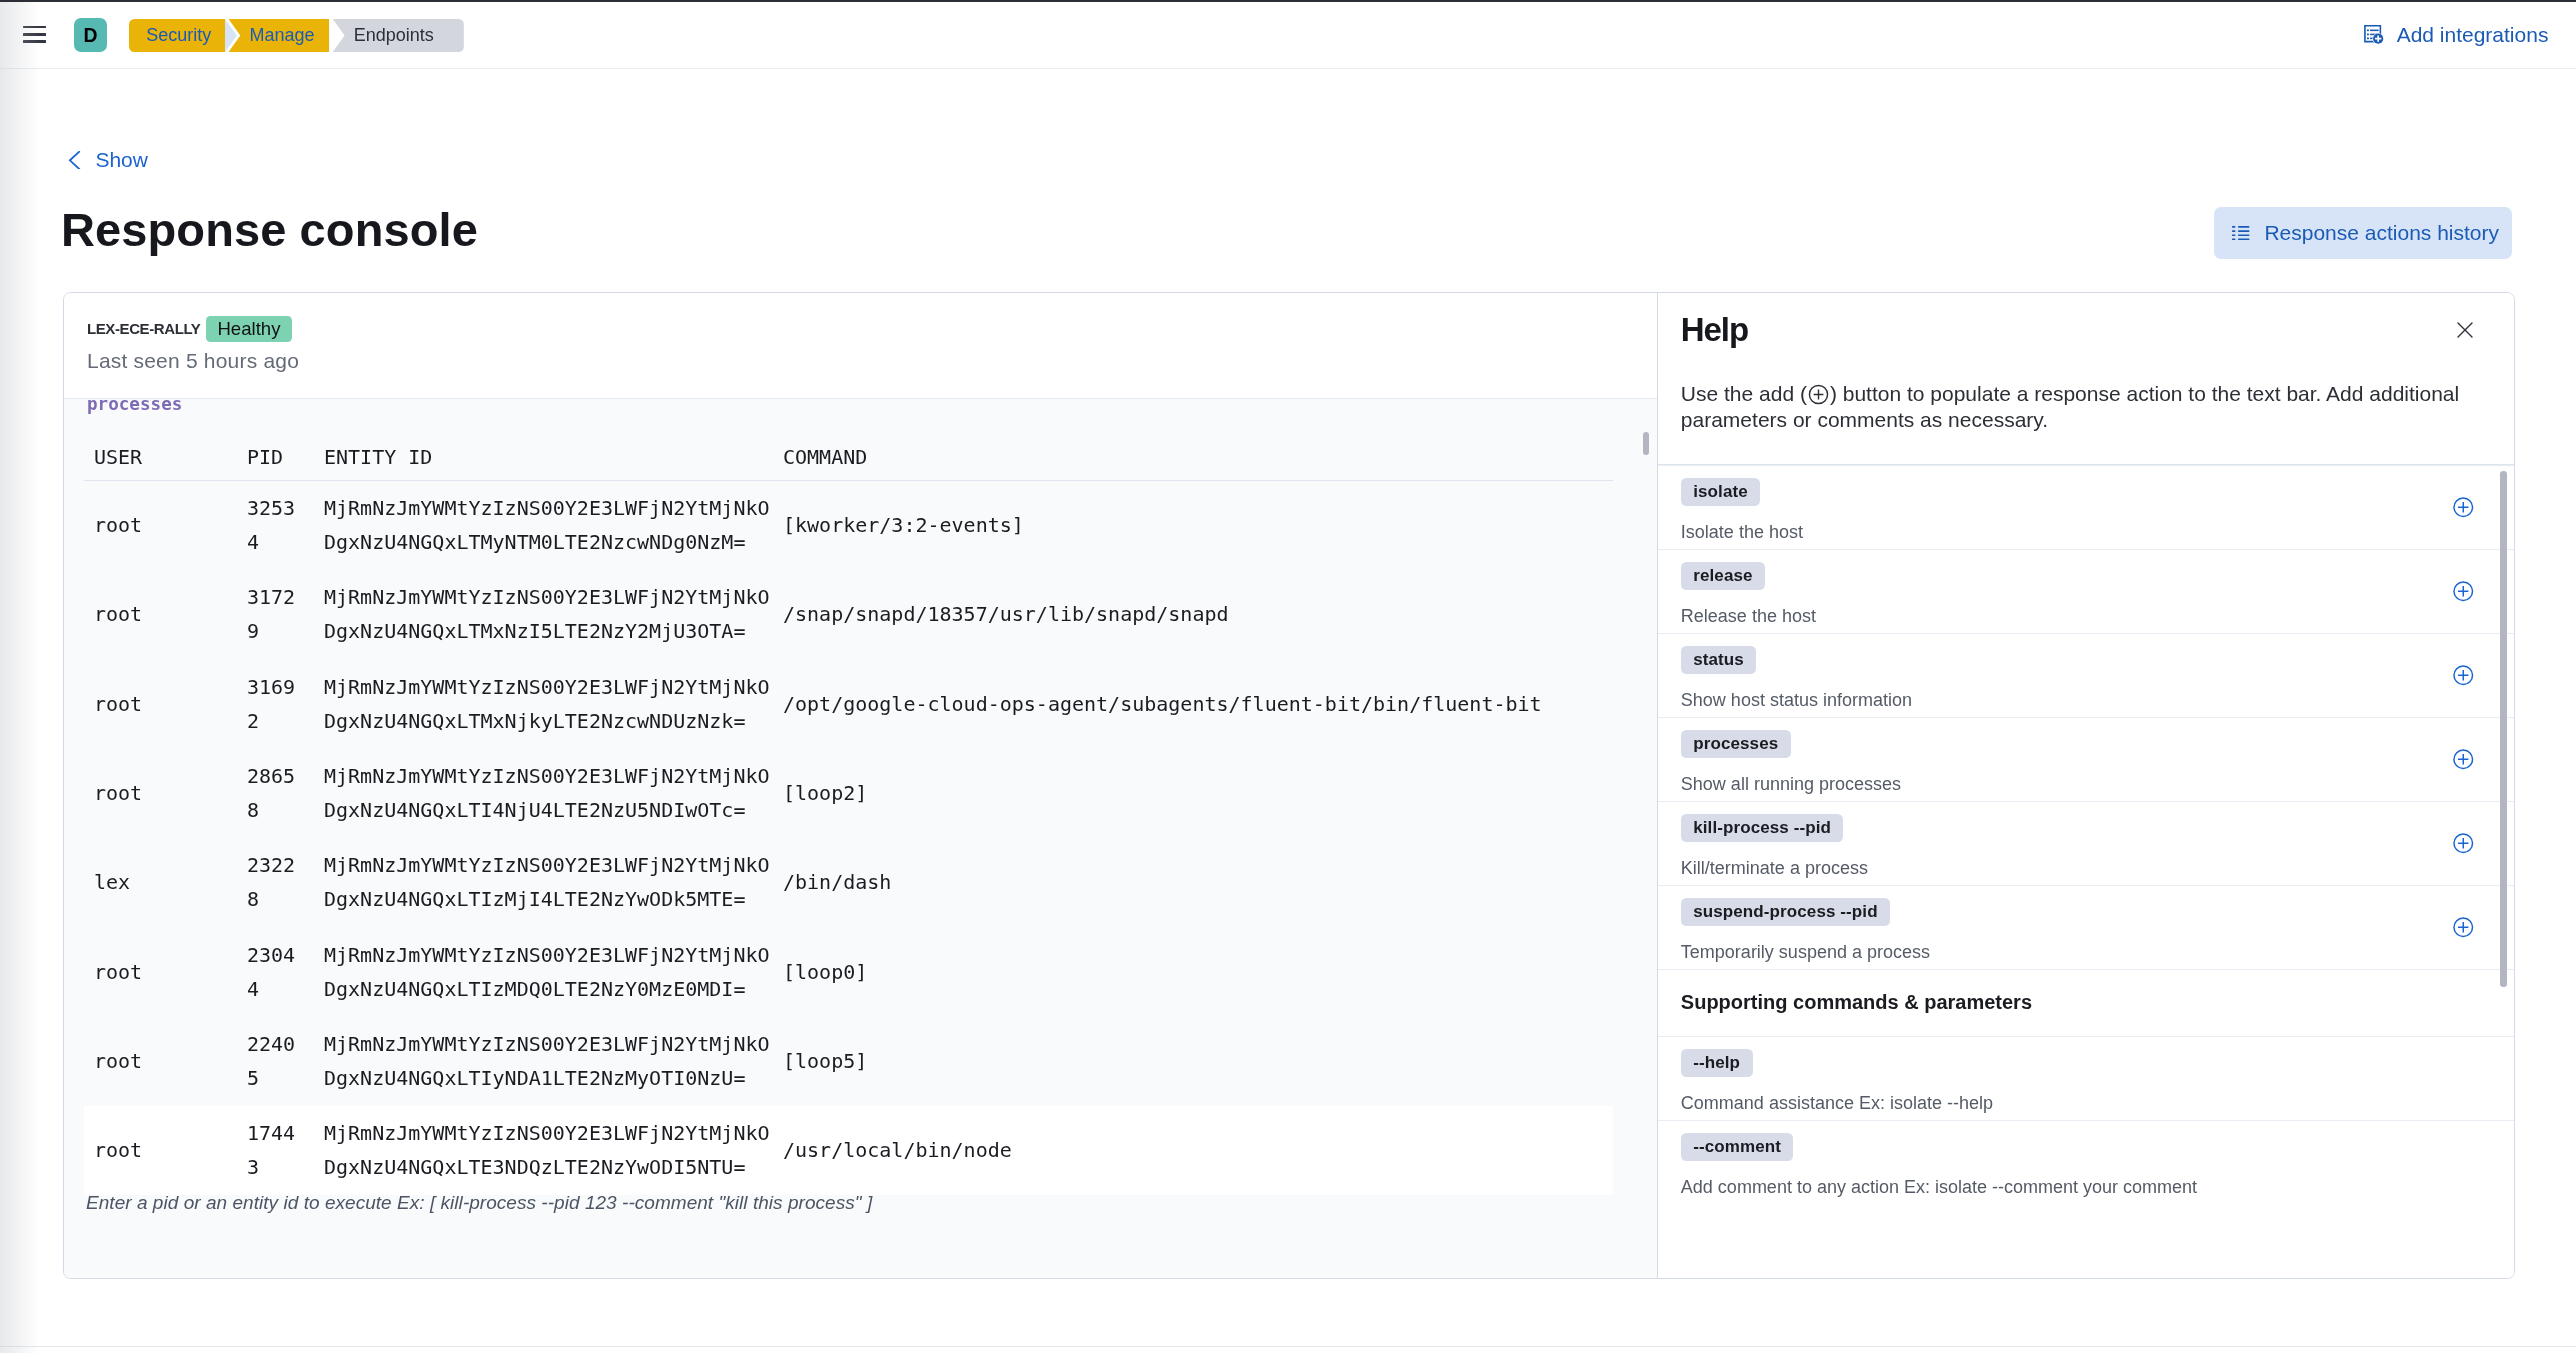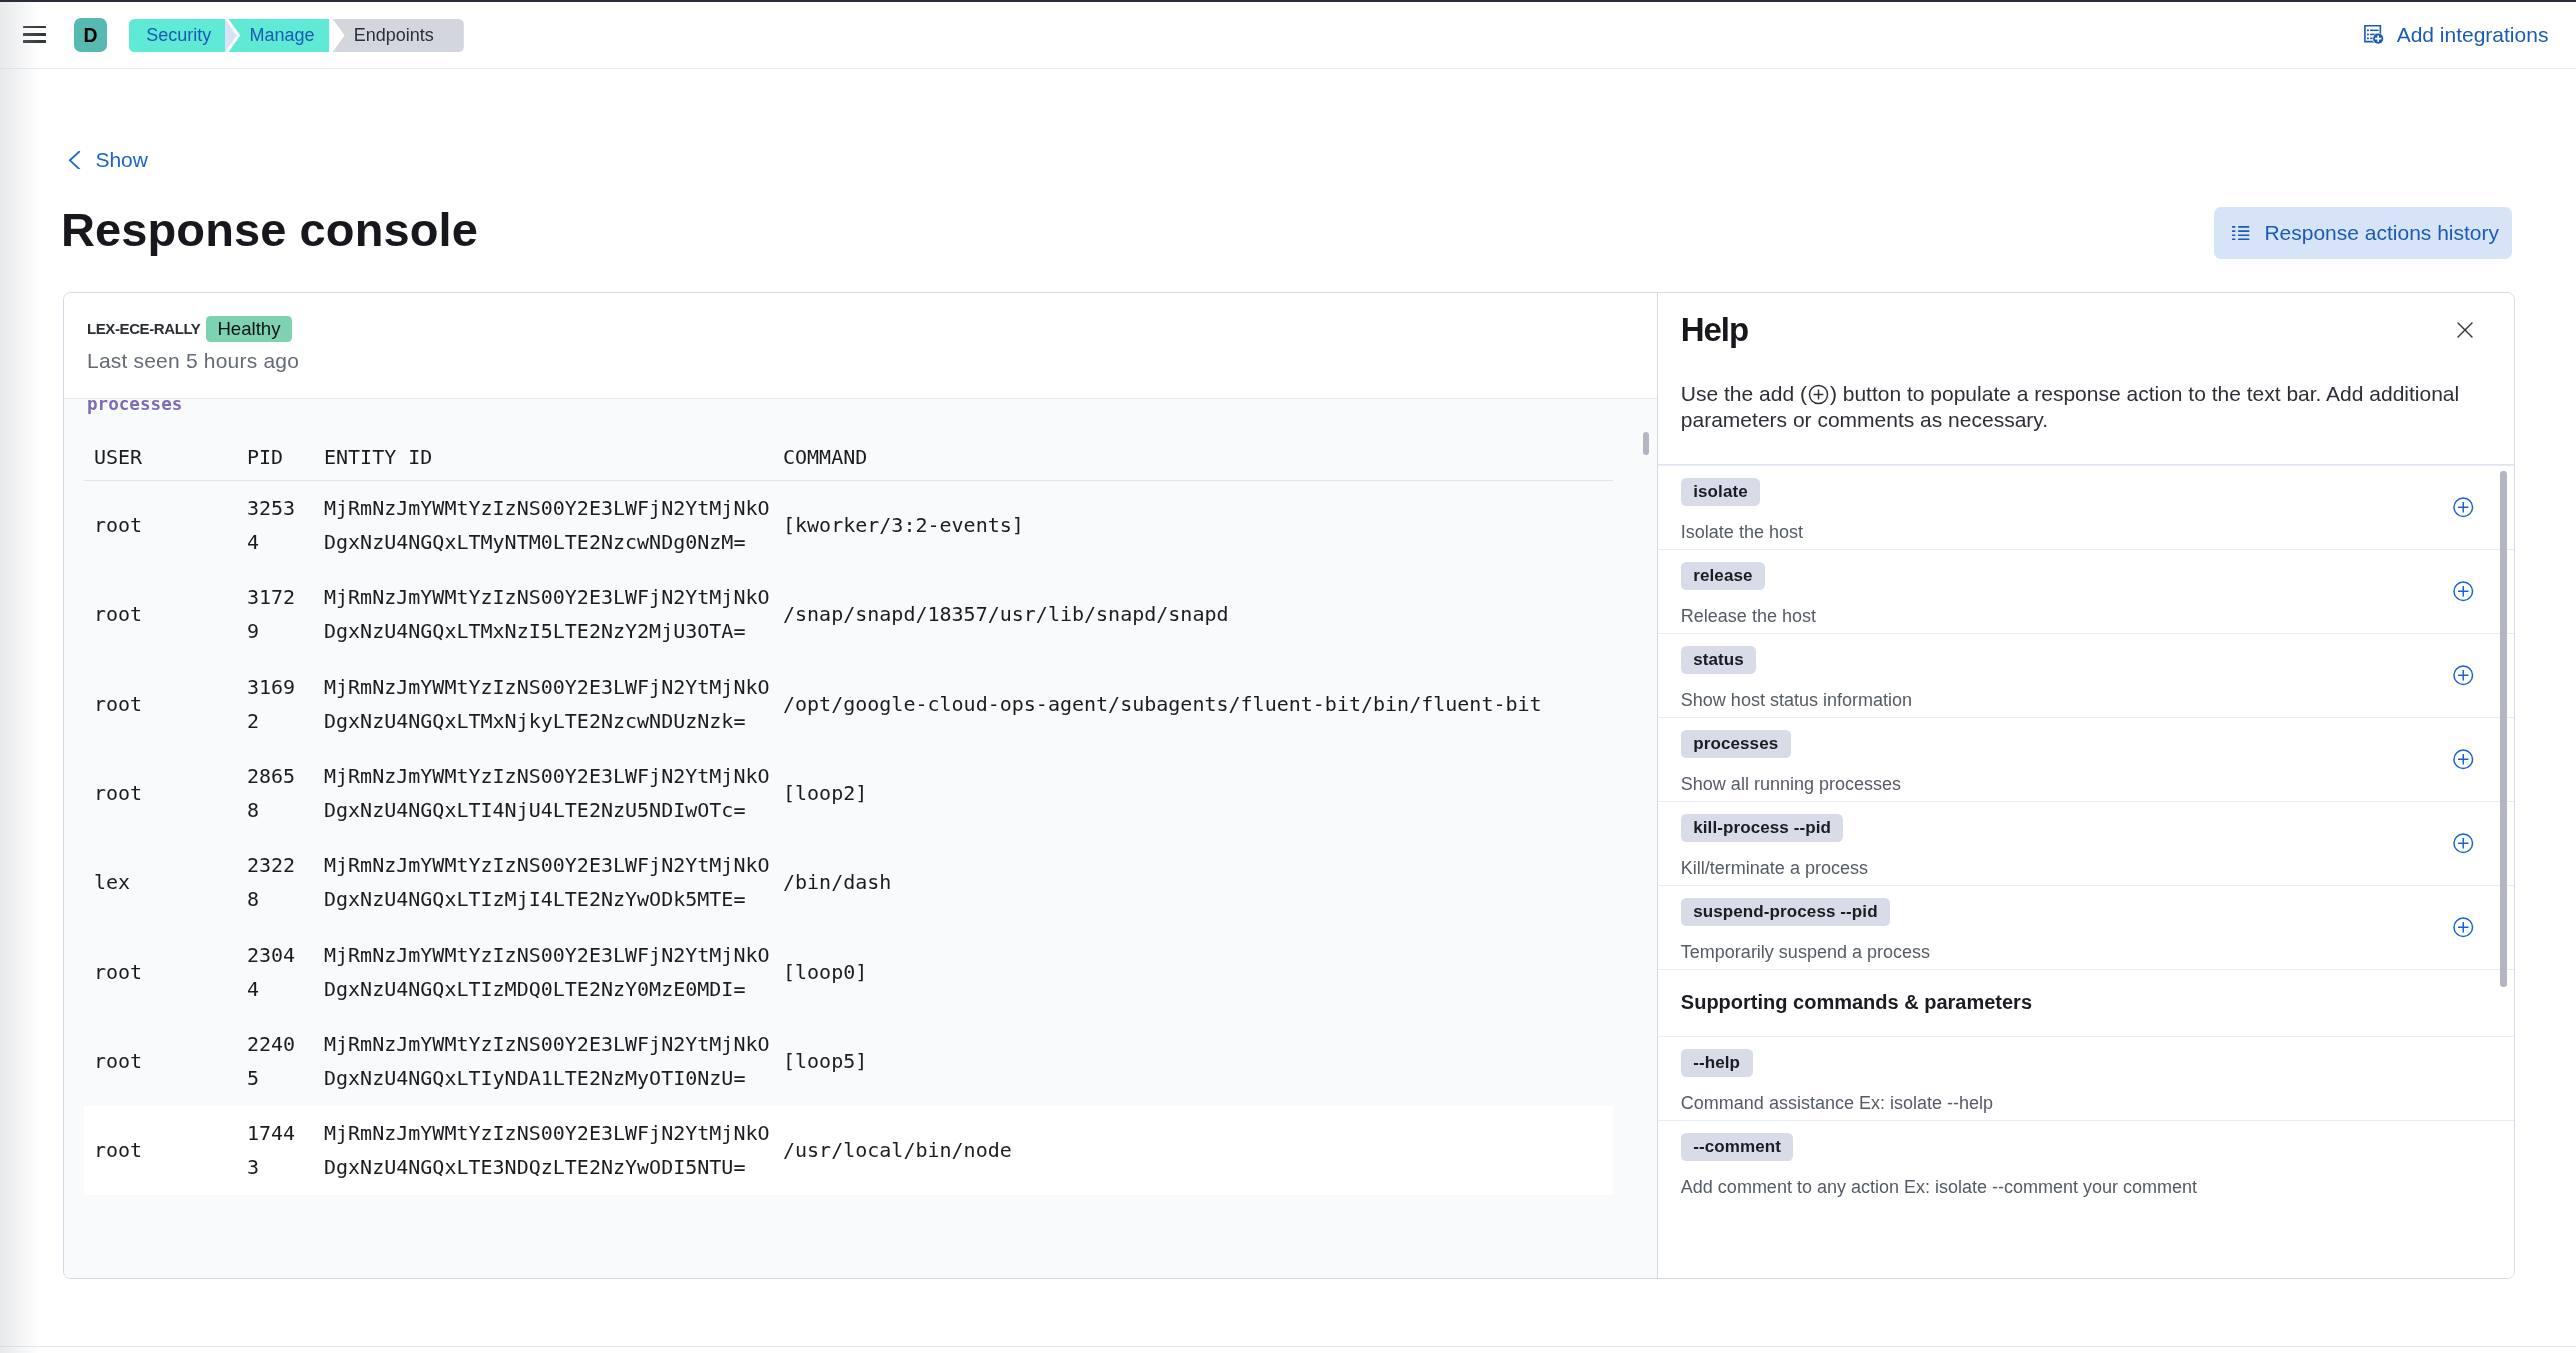--- a/index.html
+++ b/index.html
@@ -29,21 +29,21 @@
   .space-avatar {
     position:absolute; left:74px; top:18px;
     width:33px; height:34px; border-radius:7px; background:#56b9b2;
     display:flex; align-items:center; justify-content:center;
     font-size:19.4px; font-weight:600; color:#000;
   }
   .breadcrumbs { position:absolute; left:129px; top:19px; display:flex; align-items:center; height:33px;}
   .crumb {
     height:33px; display:flex; align-items:center;
     font-size:18px; padding: 0 14.7px 0 26px; color:#1b5bb5;
-    background:#5eead4; position:relative;
+    background:#eab308; position:relative;
   }
   .crumb:first-child { border-radius:5.4px 0 0 5.4px; padding-left:17.3px; padding-right:13.7px;}
   .crumb.last { background:#d3d6dd; color:#2c2f36; border-radius:0 5.4px 5.4px 0; padding-right:30px; padding-left:19.4px;}
   .crumb .arrow { position:absolute; right:-11.8px; top:0; width:11.8px; height:33px; z-index:3; }
   .crumb.notch { clip-path: polygon(0 0, 100% 0, 100% 100%, 0 100%, 11.8px 50%); margin-left:3.5px; padding-left:21px;}
   .integrations {
     position:absolute; right:27.6px; top:23px;
     display:flex; align-items:center; gap:13px;
     color:#1b5bb5; font-size:21px; cursor:pointer;
   }
@@ -275,20 +275,21 @@
               <td class="cell-eid">MjRmNzJmYWMtYzIzNS00Y2E3LWFjN2YtMjNkODgxNzU4NGQxLTE3NDQzLTE2NzYwODI5NTU=</td>
               <td class="cell-cmd">/usr/local/bin/node</td>
             </tr>
           </tbody>
       </table>
       <div class="left-scrollbar">
           <div class="left-thumb"></div>
         </div>
     </div>
     <div class="input-wrap">
+      <div class="helper">Enter a pid or an entity id to execute Ex: [ kill-process --pid 123 --comment "kill this process" ]</div>
     </div>
   </div>
   <div class="console-right">
     <div class="help-head">
       <div class="help-title-row">
         <h2 class="help-title">Help</h2>
         <svg class="close-x" width="20" height="20" viewBox="0 0 16 16">
           <path d="M2.4 2.4L13.6 13.6M13.6 2.4L2.4 13.6" stroke="currentColor" stroke-width="1.1" stroke-linecap="round" fill="none"></path>
         </svg>
       </div>

